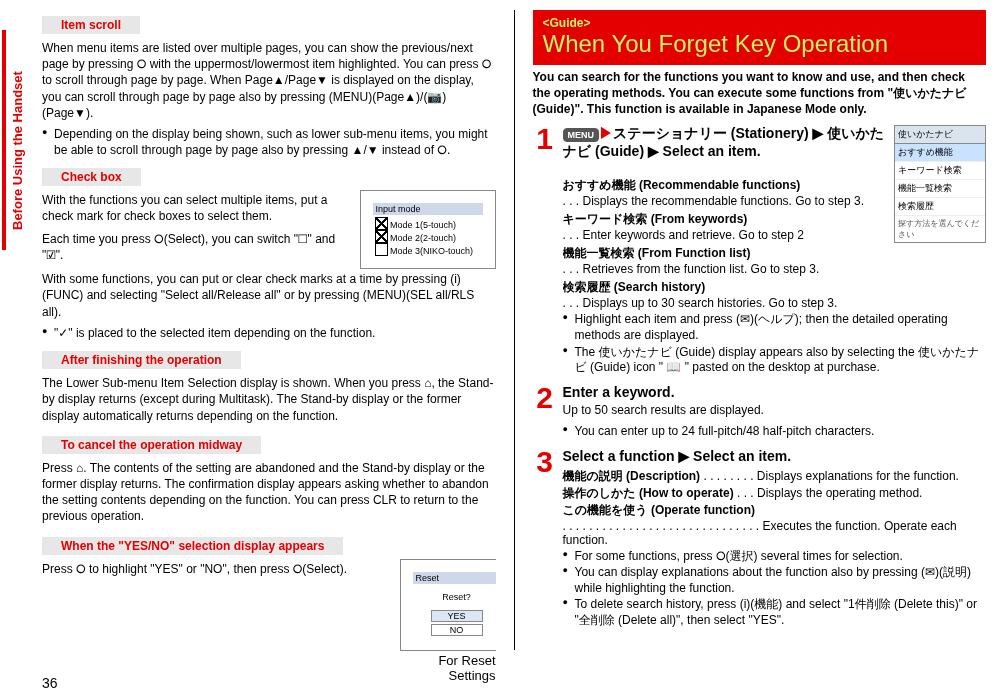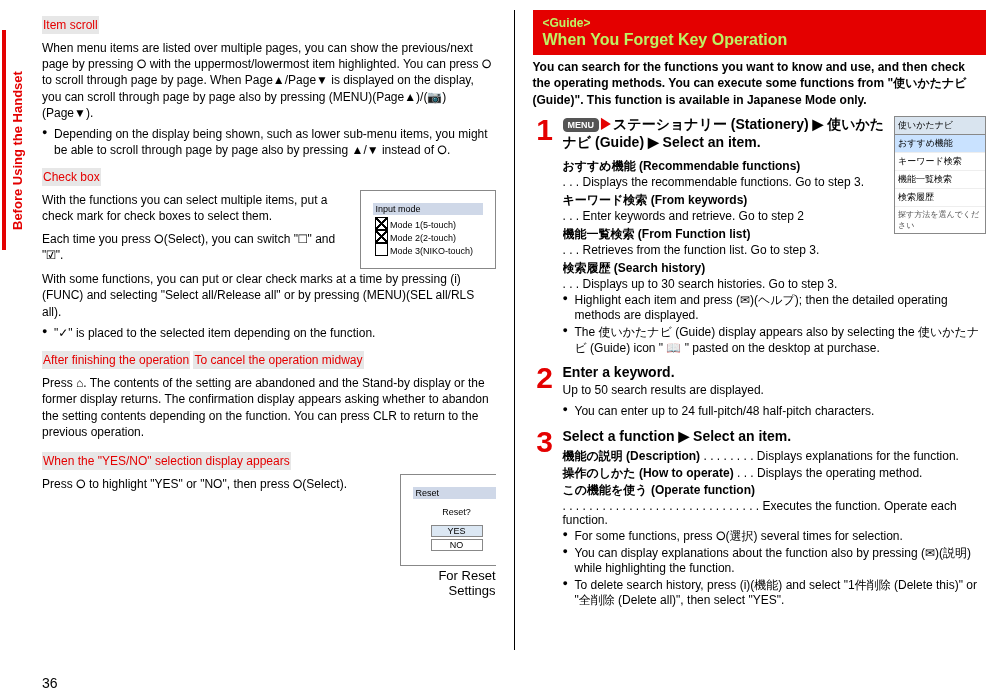--- a/index.html
+++ b/index.html
@@ -3,36 +3,36 @@
 <meta charset="utf-8">
 <style>
   html,body{margin:0;padding:0;font-family:Arial,Helvetica,sans-serif;font-size:12px;color:#000;background:#fff}
   .page{width:1004px;height:697px;position:relative;box-sizing:border-box;padding:10px 18px 10px 42px}
   .side-tab{position:absolute;left:0;top:30px;width:22px;height:220px;background:#fff}
   .side-tab .bar{position:absolute;left:2px;top:0;width:4px;height:220px;background:#e40000}
   .side-tab .txt{position:absolute;left:10px;top:200px;transform:rotate(-90deg);transform-origin:left top;color:#e40000;font-weight:bold;font-size:13px;white-space:nowrap}
   .cols{display:flex;gap:14px}
   .col{flex:1;min-width:0}
   .divider{width:1px;background:#000;height:640px;margin:0 4px}
-  .sect-h{background:#e7e7e7;display:inline-block;padding:2px 1px;color:#e40000;font-weight:normal;margin:6px 0 4px}
+  .sect-h{background:#e7e7e7;display:inline-block;padding:2px 19px;color:#e40000;font-weight:bold;margin:6px 0 4px}
   p{margin:2px 0 6px;line-height:1.35}
   ul.bul{list-style:none;padding:0;margin:2px 0 4px}
   ul.bul>li{position:relative;padding-left:12px;margin:1px 0;line-height:1.3}
   ul.bul>li:before{content:"●";position:absolute;left:0;top:0;font-size:9px}
   .key{display:inline-block;border:1px solid #000;border-radius:4px;padding:0 4px;font-size:9px;line-height:12px;vertical-align:middle;background:#fff}
   .key.dark{background:#555;color:#fff;border-color:#555}
   .ckbox{display:inline-block;width:11px;height:11px;border:1px solid #000;vertical-align:-2px}
   .ckbox.on{background:linear-gradient(135deg,transparent 44%,#000 44%,#000 56%,transparent 56%),linear-gradient(45deg,transparent 44%,#000 44%,#000 56%,transparent 56%)}
   .screenshot{border:1px solid #888;padding:12px;font-size:9px;background:#fff;display:inline-block;vertical-align:top}
   .screenshot .title{background:#cfd8e8;padding:1px 3px;margin-bottom:2px}
   .screenshot .row{padding:0 2px}
   .float-r{float:right;margin-left:6px}
   .guide-banner{background:#e40000;color:#bef264;padding:6px 10px;margin-bottom:4px}
   .guide-banner .tag{font-size:12px;font-weight:bold}
-  .guide-banner .title{font-size:16px;font-weight:bold;line-height:1.2}
+  .guide-banner .title{font-size:24px;font-weight:normal;line-height:1.2}
   .lead{font-weight:bold;margin:4px 0 8px}
   .step{display:flex;gap:6px;margin:4px 0}
   .step .num{color:#e40000;font-size:30px;font-weight:bold;line-height:0.9;width:24px;text-align:center}
   .step .body{flex:1}
   .step .body .first{font-weight:bold;font-size:14px}
   .red-tri{color:#e40000;font-weight:bold}
   .sub{font-weight:bold;margin-top:3px}
   .dots{color:#000}
   .phone-shot{border:1px solid #888;width:90px;font-size:9px;background:#fff}
   .phone-shot .hdr{background:#d9e4ef;padding:2px 3px;border-bottom:1px solid #888}
@@ -70,20 +70,21 @@
         </div>
         <p>With the functions you can select multiple items, put a check mark for check boxes to select them.</p>
         <p>Each time you press ⭘(Select), you can switch "☐" and "☑".</p>
       </div>
       <p>With some functions, you can put or clear check marks at a time by pressing (i)(FUNC) and selecting "Select all/Release all" or by pressing (MENU)(SEL all/RLS all).</p>
       <ul class="bul">
         <li>"✓" is placed to the selected item depending on the function.</li>
       </ul>
 
       <div class="sect-h">After finishing the operation</div>
+      <p>The Lower Sub-menu Item Selection display is shown. When you press ⌂, the Stand-by display returns (except during Multitask). The Stand-by display or the former display automatically returns depending on the function.</p>
 
       <div class="sect-h">To cancel the operation midway</div>
       <p>Press ⌂. The contents of the setting are abandoned and the Stand-by display or the former display returns. The confirmation display appears asking whether to abandon the setting contents depending on the function. You can press CLR to return to the previous operation.</p>
 
       <div class="sect-h">When the "YES/NO" selection display appears</div>
       <div style="overflow:hidden">
         <div class="float-r" style="width:96px">
           <div class="screenshot" style="width:88px;text-align:center">
             <div class="title" style="text-align:left">Reset</div>
             <div style="padding:6px 0">Reset?</div>
@@ -113,21 +114,21 @@
               <div class="hdr">使いかたナビ</div>
               <div class="opt sel">おすすめ機能</div>
               <div class="opt">キーワード検索</div>
               <div class="opt">機能一覧検索</div>
               <div class="opt">検索履歴</div>
               <div class="foot">探す方法を選んでください</div>
             </div>
             <div class="first">
               <span class="key dark">MENU</span><span class="red-tri">▶</span><span>ステーショナリー (Stationery) ▶ 使いかたナビ (Guide) ▶ Select an item.</span>
             </div>
-            <div style="margin-top:6px">
+            <div style="margin-top:16px">
               <div class="sub">おすすめ機能 (Recommendable functions)</div>
               <div class="dots">. . .  Displays the recommendable functions. Go to step 3.</div>
               <div class="sub">キーワード検索 (From keywords)</div>
               <div class="dots">. . .  Enter keywords and retrieve. Go to step 2</div>
               <div class="sub">機能一覧検索 (From Function list)</div>
               <div class="dots">. . .  Retrieves from the function list. Go to step 3.</div>
               <div class="sub">検索履歴 (Search history)</div>
               <div class="dots">. . .  Displays up to 30 search histories. Go to step 3.</div>
             </div>
           </div>

